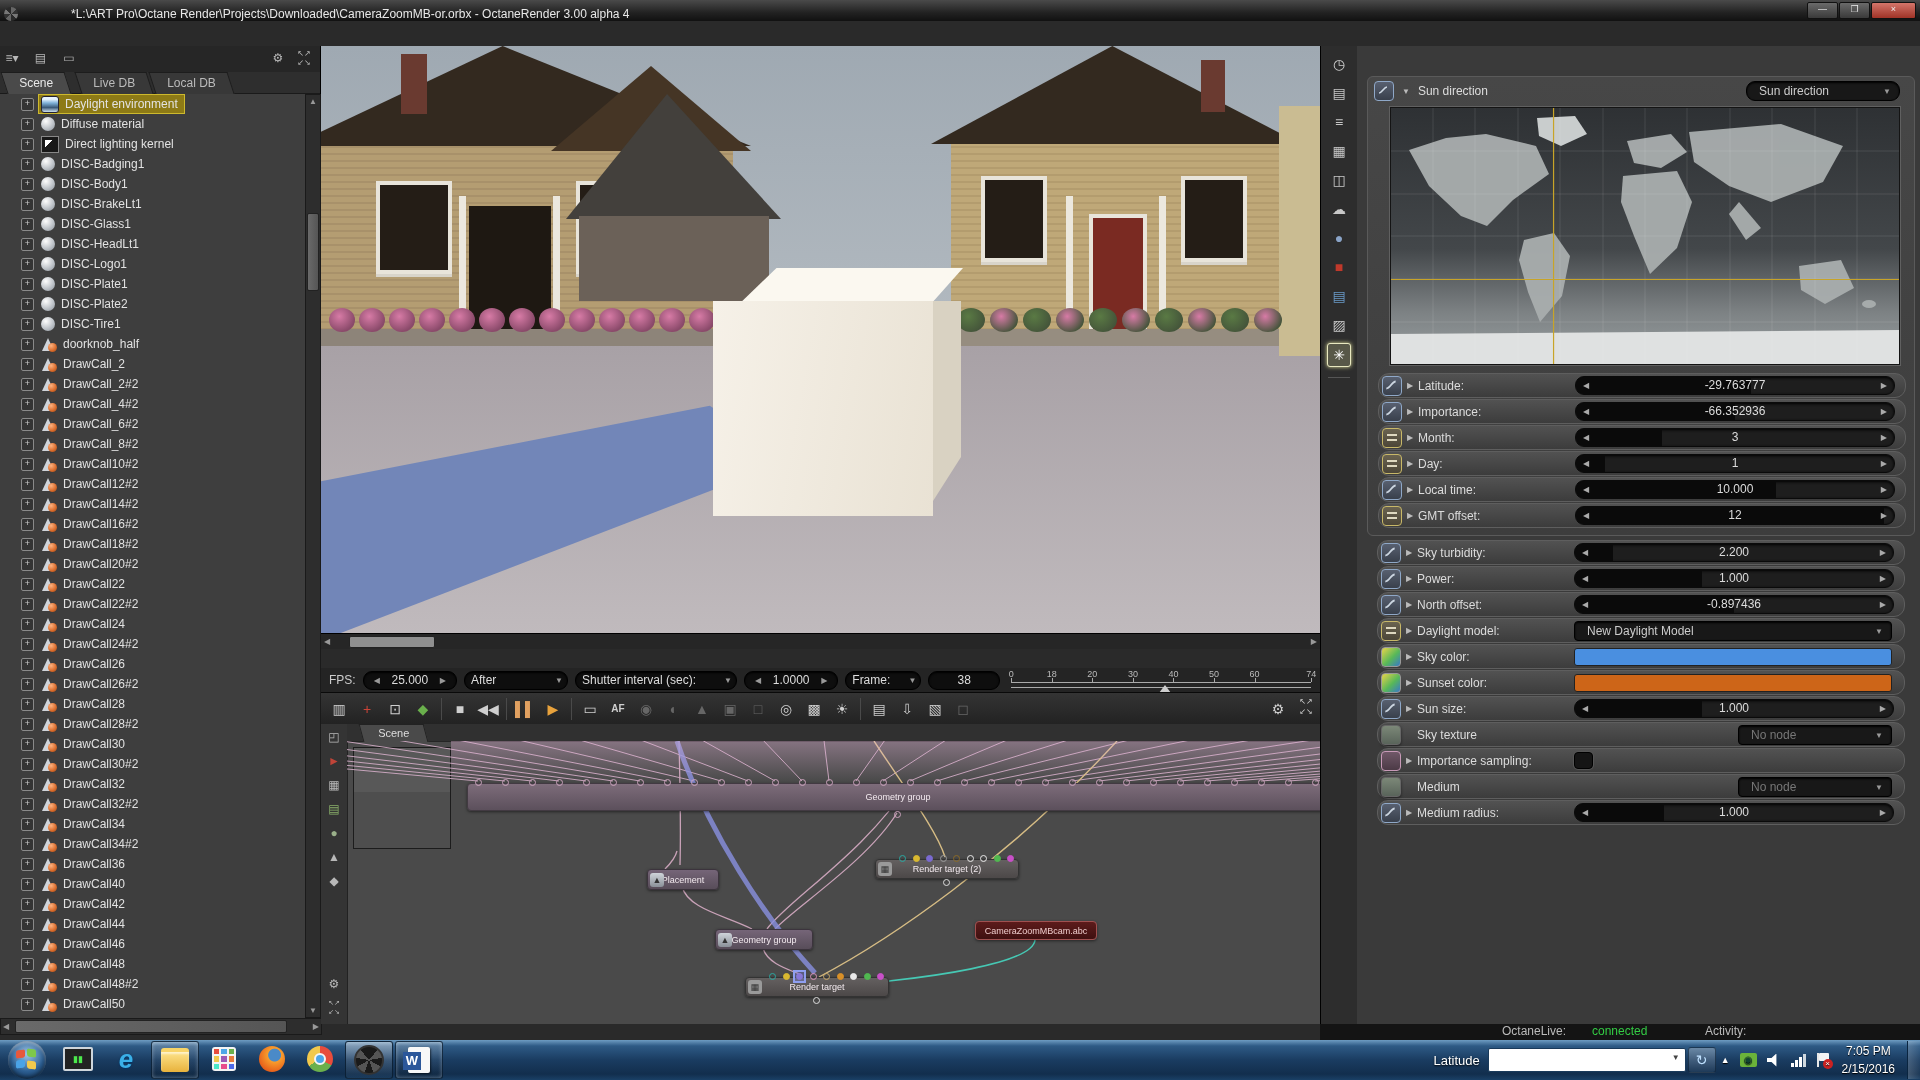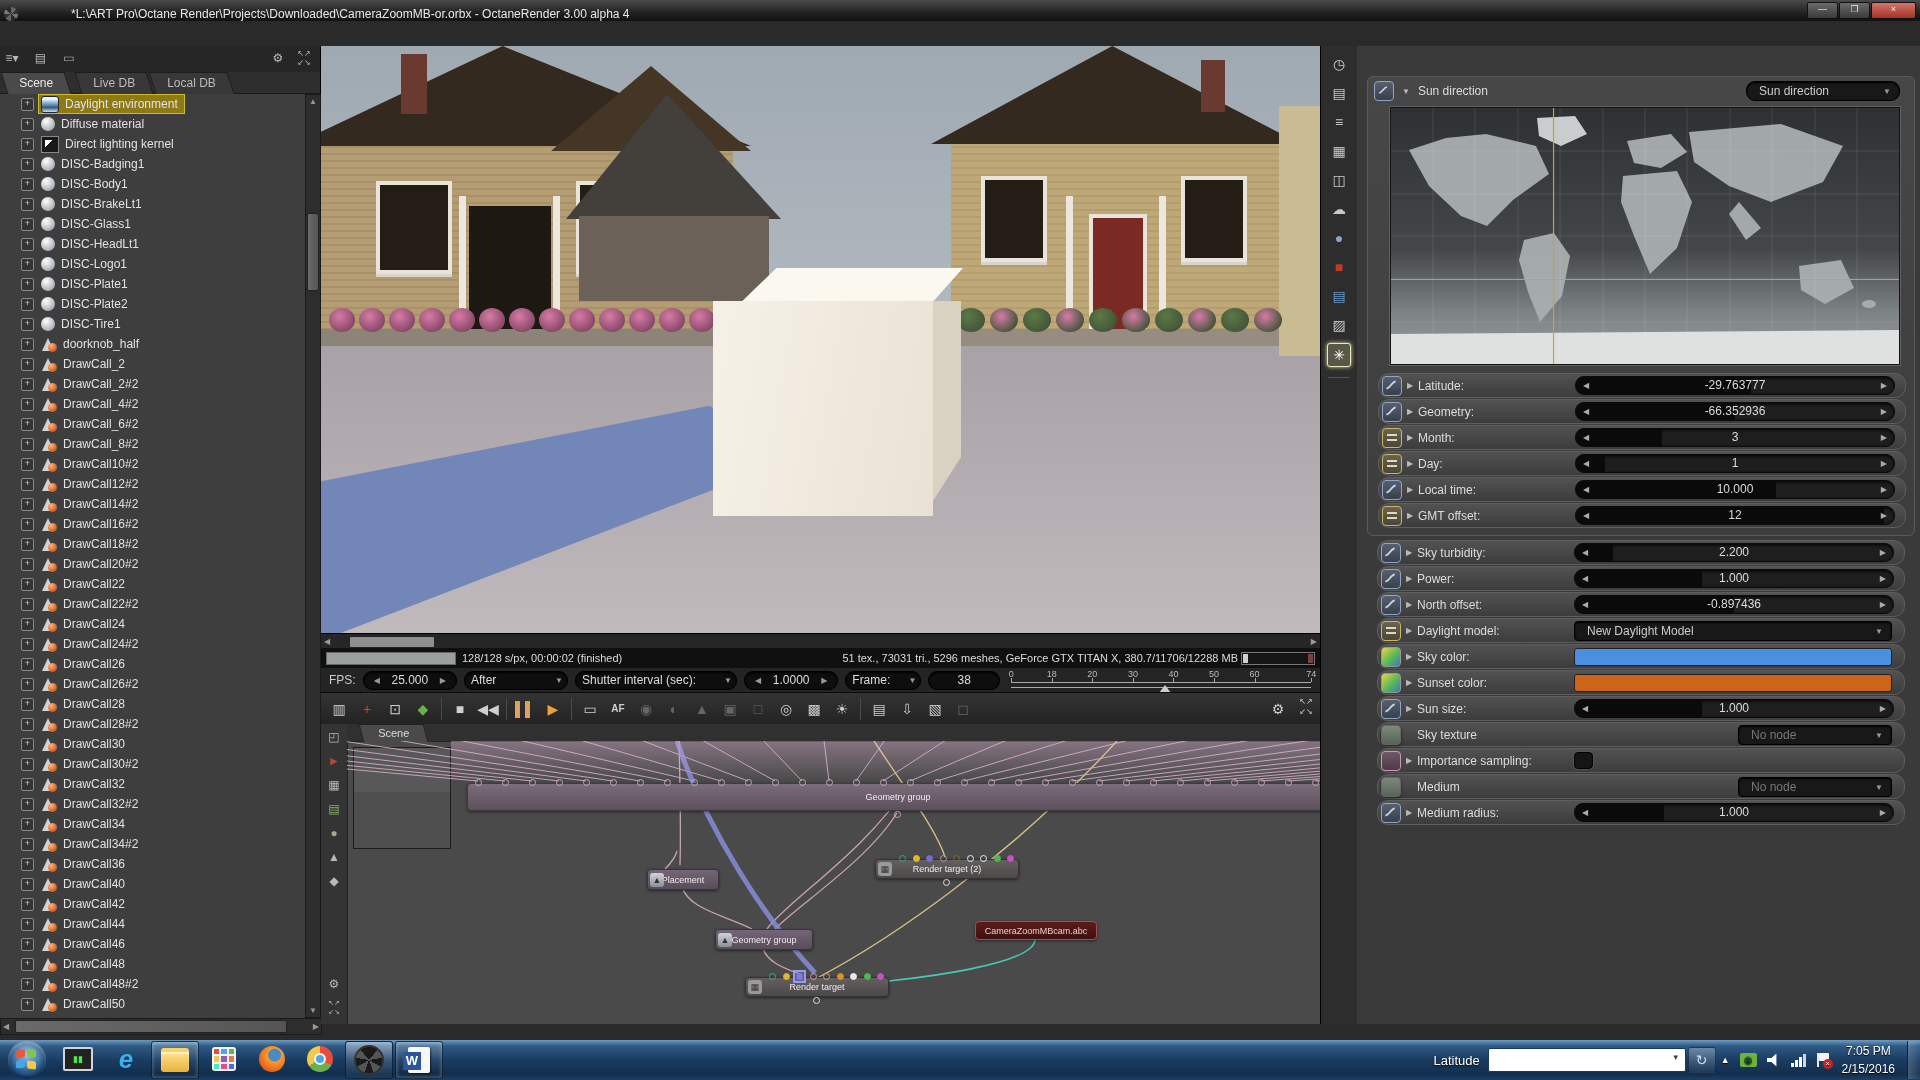--- a/index.html
+++ b/index.html
@@ -609,26 +609,20 @@
     <div class="abs" style="left:612px;top:255px;width:28px;height:200px;background:#d9d2c2;
       clip-path:polygon(0% 0%,100% -10%,100% 78%,0% 100%);"></div>
   </div>
 
   <div id="vp-hscroll" class="abs">
     <div class="sb-arrow" style="left:3px;top:3px;">◀</div>
     <div class="sb-thumb" style="left:28px;top:2px;height:10px;width:84px;background:#8f8f8f;"></div>
     <div class="sb-arrow" style="right:3px;top:3px;">▶</div>
   </div>
 
-  <div id="statsbar" class="abs">
-    <div id="progress"></div>
-    <span style="margin-left:6px;">128/128 s/px, 00:00:02 (finished)</span>
-    <span id="gpu-text">51 tex., 73031 tri., 5296 meshes, GeForce GTX TITAN X, 380.7/11706/12288 MB</span>
-    <div id="membar"></div>
-  </div>
 
   <div id="controls" class="abs">
     <span class="ctl-label">FPS:</span>
     <div class="pill">
       <span class="arr">◀</span>
       <span class="val">25.000</span>
       <span class="arr">▶</span>
     </div>
     <div class="pill drop" style="width:92px;justify-content:space-between;">
       <span>After</span>
@@ -946,21 +940,21 @@
             <span class="sarr" style="right: 7px;">▶</span>
           </div>
         </div>
         <div class="prow" style="top: 322px;">
           <div class="ptype float">
             <svg viewBox="0 0 12 12" width="14" height="14" style="position:absolute;left:1px;top:1px;">
               <path d="M2 9 C5 9 7 3 10 3" stroke="#cdd7e2" fill="none" stroke-width="1.6"></path>
             </svg>
           </div>
           <span class="pexp">▶</span>
-          <span class="plabel">Geometry:</span>
+          <span class="plabel">Importance:</span>
           <div class="slider">
             <div class="sfill" style="width: 50%;"></div>
             <span class="sarr" style="left: 7px;">◀</span>
             <span class="sval">-66.352936</span>
             <span class="sarr" style="right: 7px;">▶</span>
           </div>
         </div>
         <div class="prow" style="top: 348px;">
           <div class="ptype int"></div>
           <span class="pexp">▶</span>
@@ -1139,20 +1133,25 @@
           <div class="slider">
             <div class="sfill" style="width: 28%;"></div>
             <span class="sarr" style="left: 7px;">◀</span>
             <span class="sval">1.000</span>
             <span class="sarr" style="right: 7px;">▶</span>
           </div>
         </div>
       </div>
     </div>
 
+  <div id="octanelive" class="abs">
+    <span style="left:182px;color:#bbb;">OctaneLive:</span>
+    <span id="ol-status" style="left: 272px; color: rgb(51, 204, 68);">connected</span>
+    <span style="left:385px;color:#bbb;">Activity:</span>
+  </div>
 
   <div id="taskbar" class="abs">
     <div id="start-orb">
       <div class="flag" style="left:8px;top:9px;background:#e8583c;transform:skewY(-8deg);"></div>
       <div class="flag" style="left:19px;top:8px;background:#7ec84a;transform:skewY(8deg);"></div>
       <div class="flag" style="left:8px;top:19px;background:#4aa3e8;transform:skewY(-8deg);"></div>
       <div class="flag" style="left:19px;top:20px;background:#f2c94c;transform:skewY(8deg);"></div>
     </div>
     <div id="tb-slot" style="display:flex;">
         <div class="tb-item">

